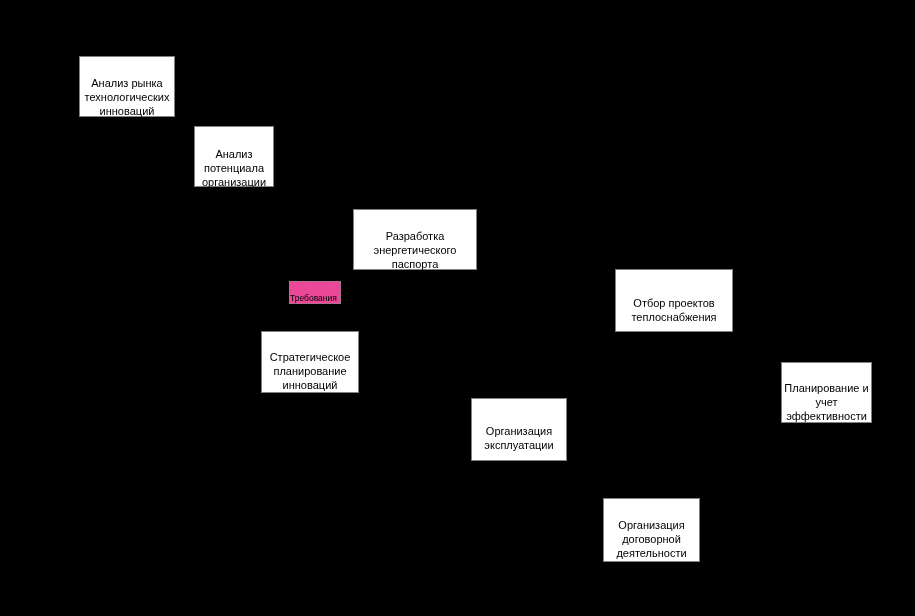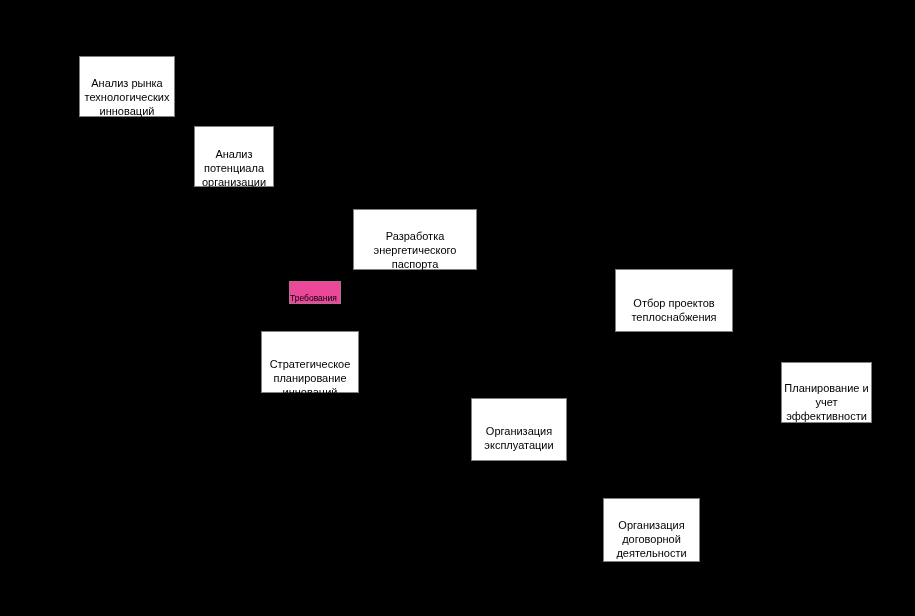--- a/index.html
+++ b/index.html
@@ -69,21 +69,21 @@
   <div class="note" style="left:289px; top:281px; width:52px; height:23px;">
     <span class="label">Требования
 к ресурсам</span>
   </div>
 
   <div class="pbox" style="left:615px; top:269px; width:118px; height:63px; padding-top:12px;">
     <span class="label">Отбор проектов
 теплоснабжения</span>
   </div>
 
-  <div class="pbox" style="left:261px; top:331px; width:98px; height:62px; padding-top:11px;">
+  <div class="pbox" style="left:261px; top:331px; width:98px; height:62px; padding-top:4px;">
     <span class="label">Стратегическое
 планирование
 инноваций</span>
   </div>
 
   <div class="pbox" style="left:781px; top:362px; width:91px; height:61px; padding-top:4px;">
     <span class="label">Планирование и
 учет
 эффективности</span>
   </div>

